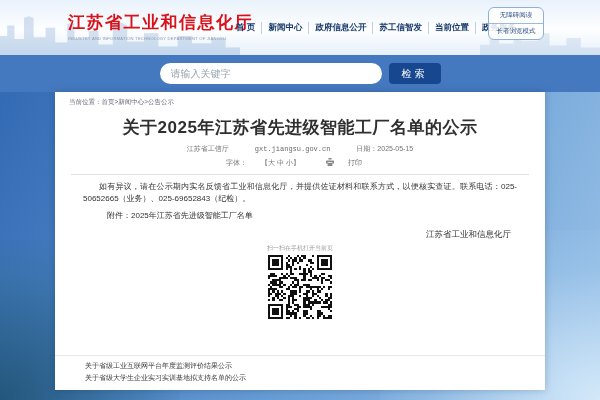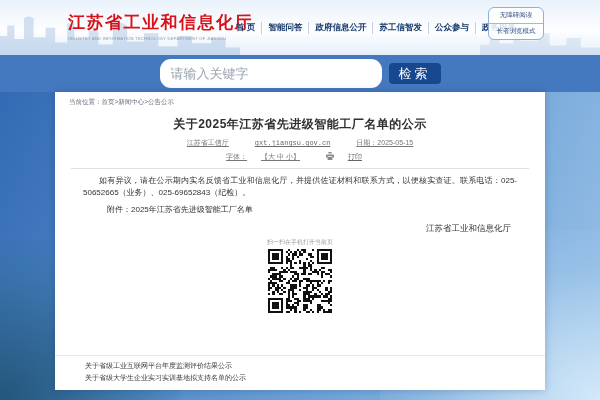--- a/index.html
+++ b/index.html
@@ -26,32 +26,32 @@
   .main-nav{position:absolute;left:230px;top:22px;display:flex;align-items:center;}
   .main-nav a{font-size:8.5px;font-weight:bold;color:#16386b;text-decoration:none;padding:0 6px;white-space:nowrap;}
   .main-nav a + a{border-left:1px solid #c3cfdf;}
   .access-box{position:absolute;right:56px;top:7px;width:54px;border:1px solid #8fb0d8;border-radius:6px;
         background:rgba(255,255,255,.85);text-align:center;overflow:hidden;}
   .access-item{font-size:6.5px;color:#2a4c80;padding:3px 2px;cursor:pointer;white-space:nowrap;}
   .access-item:first-child{border-bottom:1px solid #9db9dd;}
   
   .search-band{position:absolute;top:55px;left:0;right:0;height:37px;background:#4579bf;
         display:flex;align-items:center;justify-content:center;}
-  .search-input{width:200px;height:29px;border:none;border-radius:11px;padding:0 11px;font-size:13px;
+  .search-input{width:200px;height:21px;border:none;border-radius:11px;padding:0 11px;font-size:10px;
         color:#333;background:#fff;outline:none;font-family:"Liberation Sans",sans-serif;}
   .search-input::placeholder{color:#9aa4ae;}
   .search-button{width:52px;height:21px;margin-left:7px;border:none;border-radius:4px;background:#17488f;
-        color:#fff;font-size:13px;letter-spacing:3px;cursor:pointer;font-family:Liberation Sans, sans-serif;}
+        color:#fff;font-size:10px;letter-spacing:3px;cursor:pointer;font-family:Liberation Sans, sans-serif;}
   
   .card{position:absolute;left:55px;right:55px;top:92px;bottom:10px;background:#fff;
         box-shadow:0 0 7px rgba(10,40,80,.25);}
   .breadcrumb{font-size:6.5px;color:#667;padding:6px 14px 2px;cursor:pointer;}
-  .title{font-size:12px;font-weight:bold;color:#2f2f2f;text-align:center;margin:7px 24px 5px;letter-spacing:.5px;}
+  .title{font-size:17px;font-weight:bold;color:#2f2f2f;text-align:center;margin:7px 24px 5px;letter-spacing:.5px;}
   .meta{text-align:center;font-size:7px;color:#767676;}
-  .meta span{margin:0 12px;text-decoration:underline;}
+  .meta span{margin:0 12px;}
   .meta .url{font-family:"Liberation Mono",monospace;color:#6a6a6a;}
   .meta2{margin-top:4px;}
   .print-btn{cursor:pointer;color:#666;}
   .print-btn svg{vertical-align:-1px;margin-right:2px;}
   .rule{border:none;border-top:1px solid #e2e2e2;margin:6px 16px 0;}
   .body-text{padding:6px 28px 0;font-size:8px;color:#333;text-align:justify;line-height:1.55;}
   .para{margin:0 0 2px;text-indent:2em;}
   .para.first{text-indent:8em;}
   .attachment{margin:4px 0 0;text-indent:3em;cursor:pointer;}
   .signature{text-align:right;padding:5px 34px 0;font-size:8.5px;color:#333;line-height:1.8;}
@@ -71,24 +71,24 @@
 
   <header class="site-header">
     <div class="skyline"></div>
     <div class="skyline-r"></div>
     <div class="brand">
       <div class="brand-cn">江苏省工业和信息化厅</div>
       <div class="brand-en">INDUSTRY AND INFORMATION TECHNOLOGY DEPARTMENT OF JIANGSU</div>
     </div>
     <nav class="main-nav">
       <a href="#">首 页</a>
-      <a href="#">智能问答</a>
+      <a href="#">新闻中心</a>
       <a href="#">政府信息公开</a>
       <a href="#">苏工信智发</a>
-      <a href="#">公众参与</a>
+      <a href="#">当前位置</a>
       <a href="#">政务服务</a>
     </nav>
     <div class="access-box">
       <div class="access-item">无障碍阅读</div>
       <div class="access-item">长者浏览模式</div>
     </div>
   </header>
 
   <div class="search-band">
     <input class="search-input" type="text" placeholder="请输入关键字" style="">

